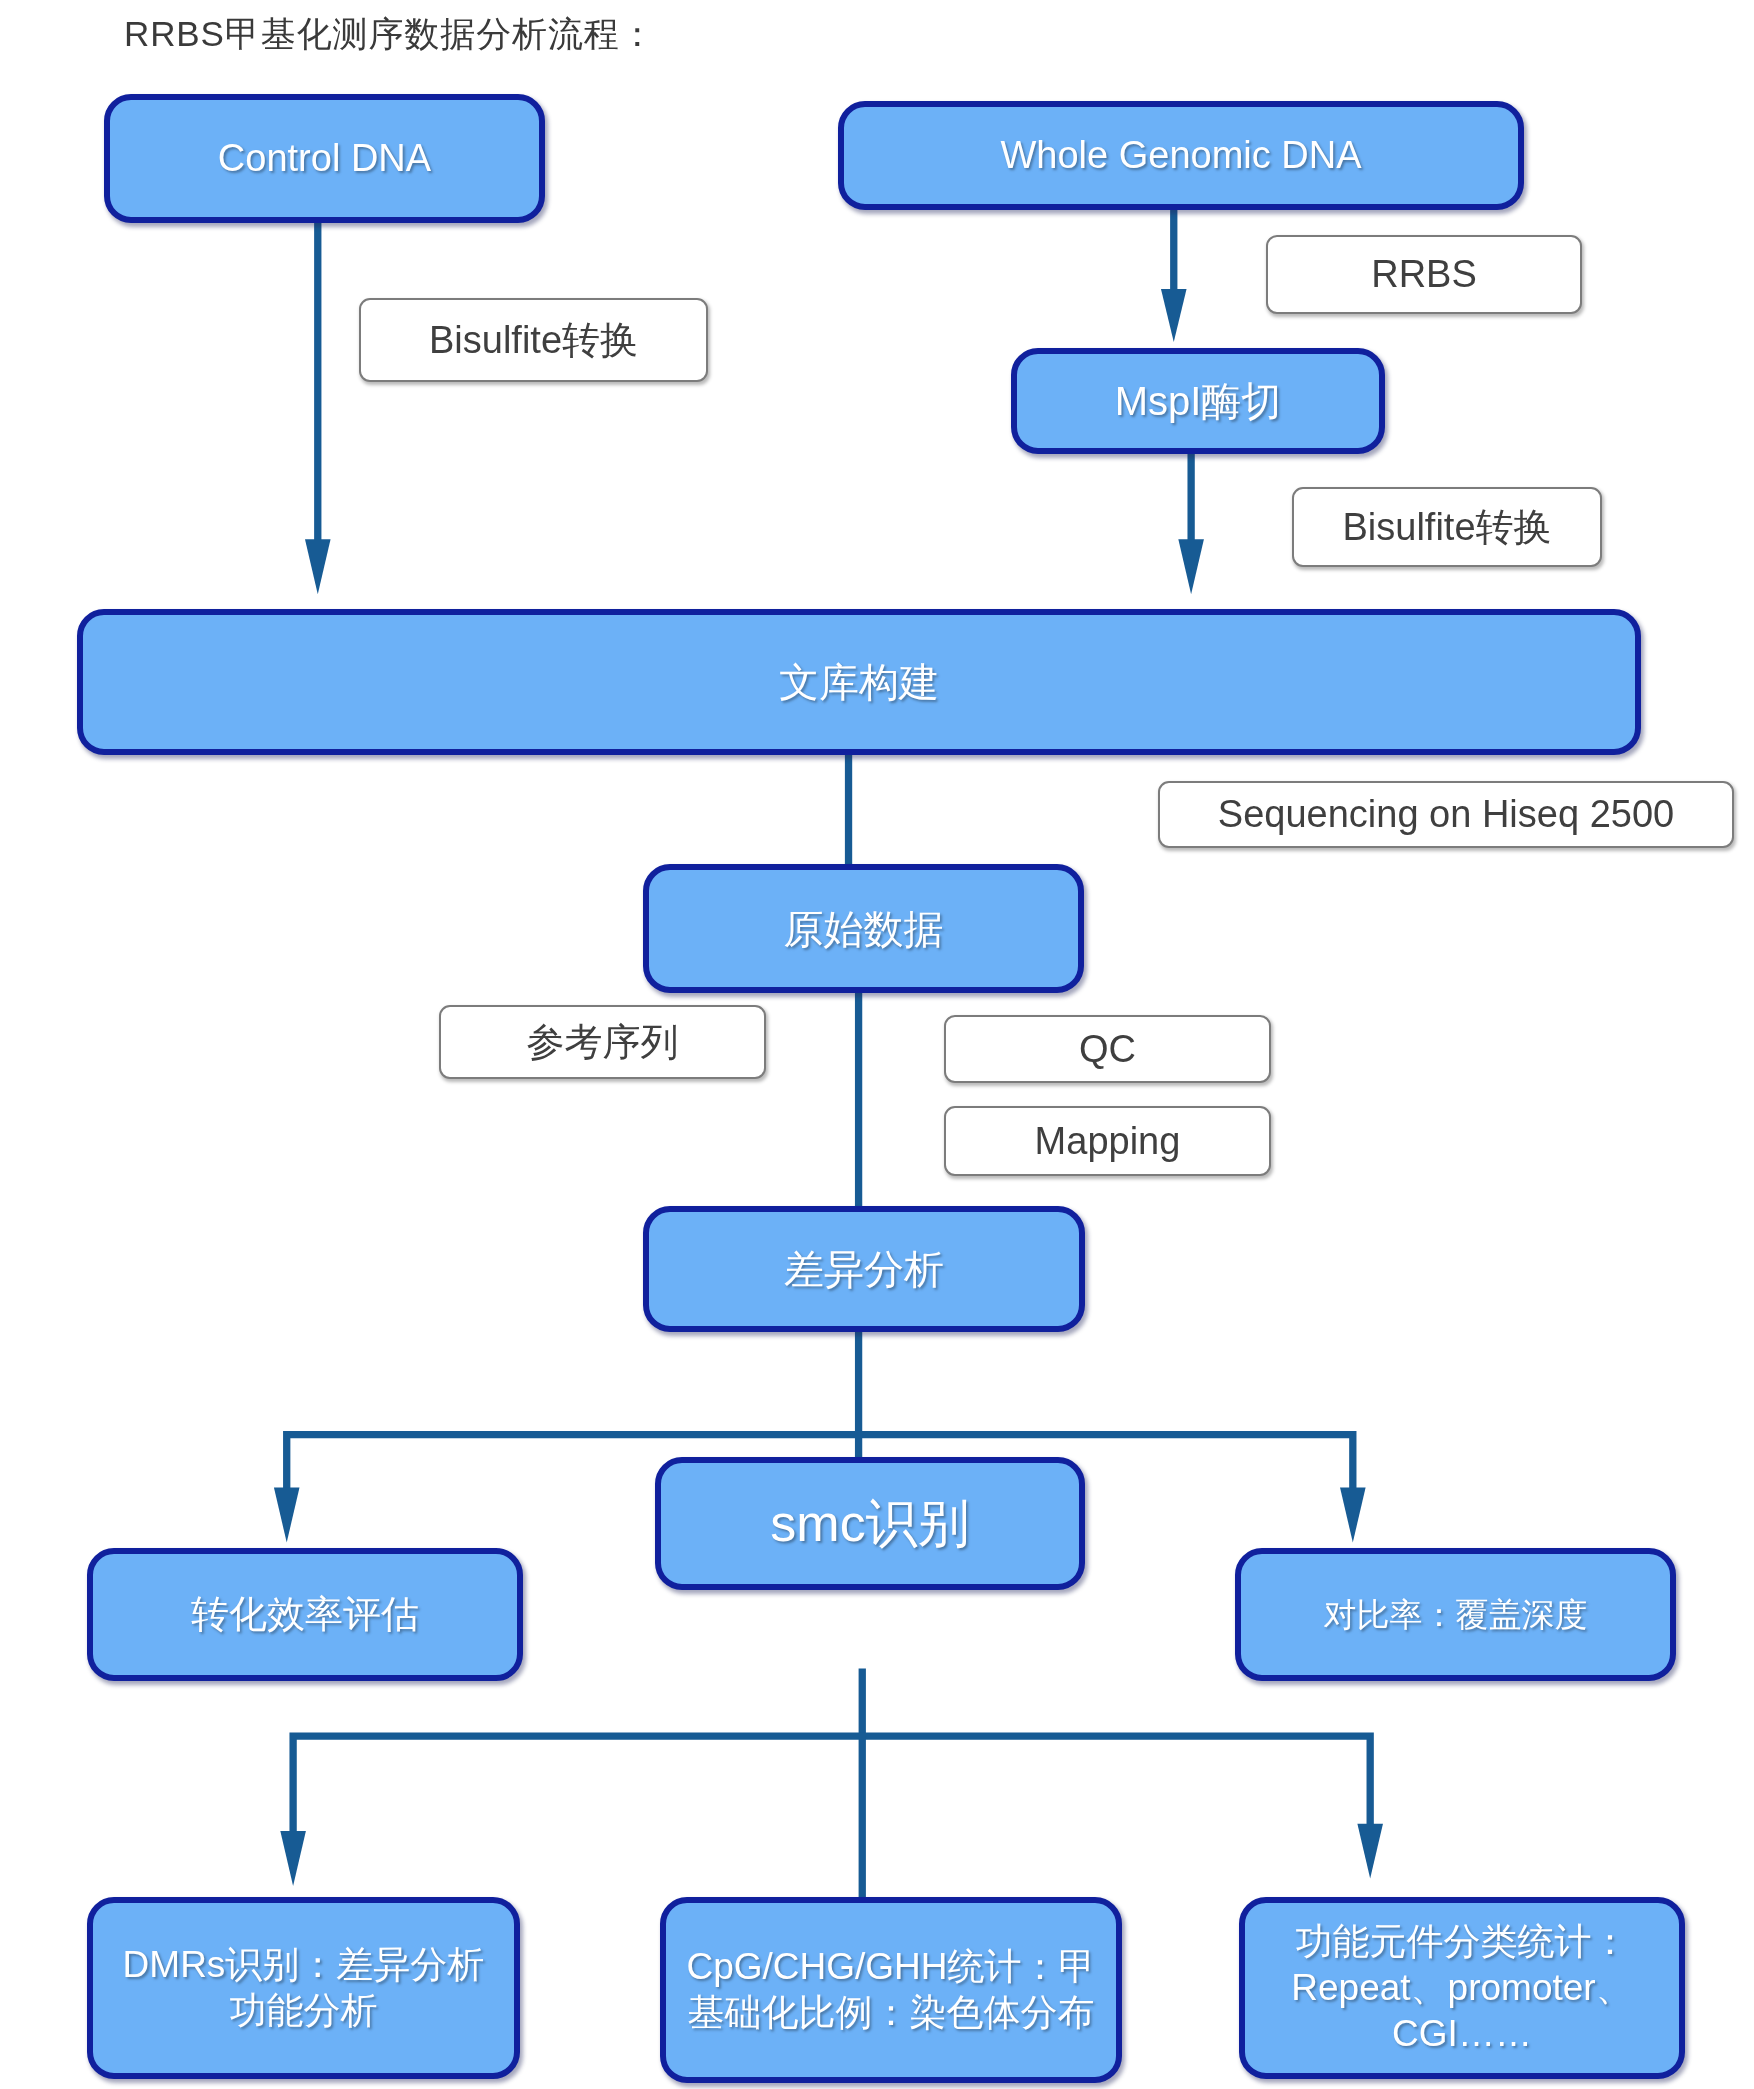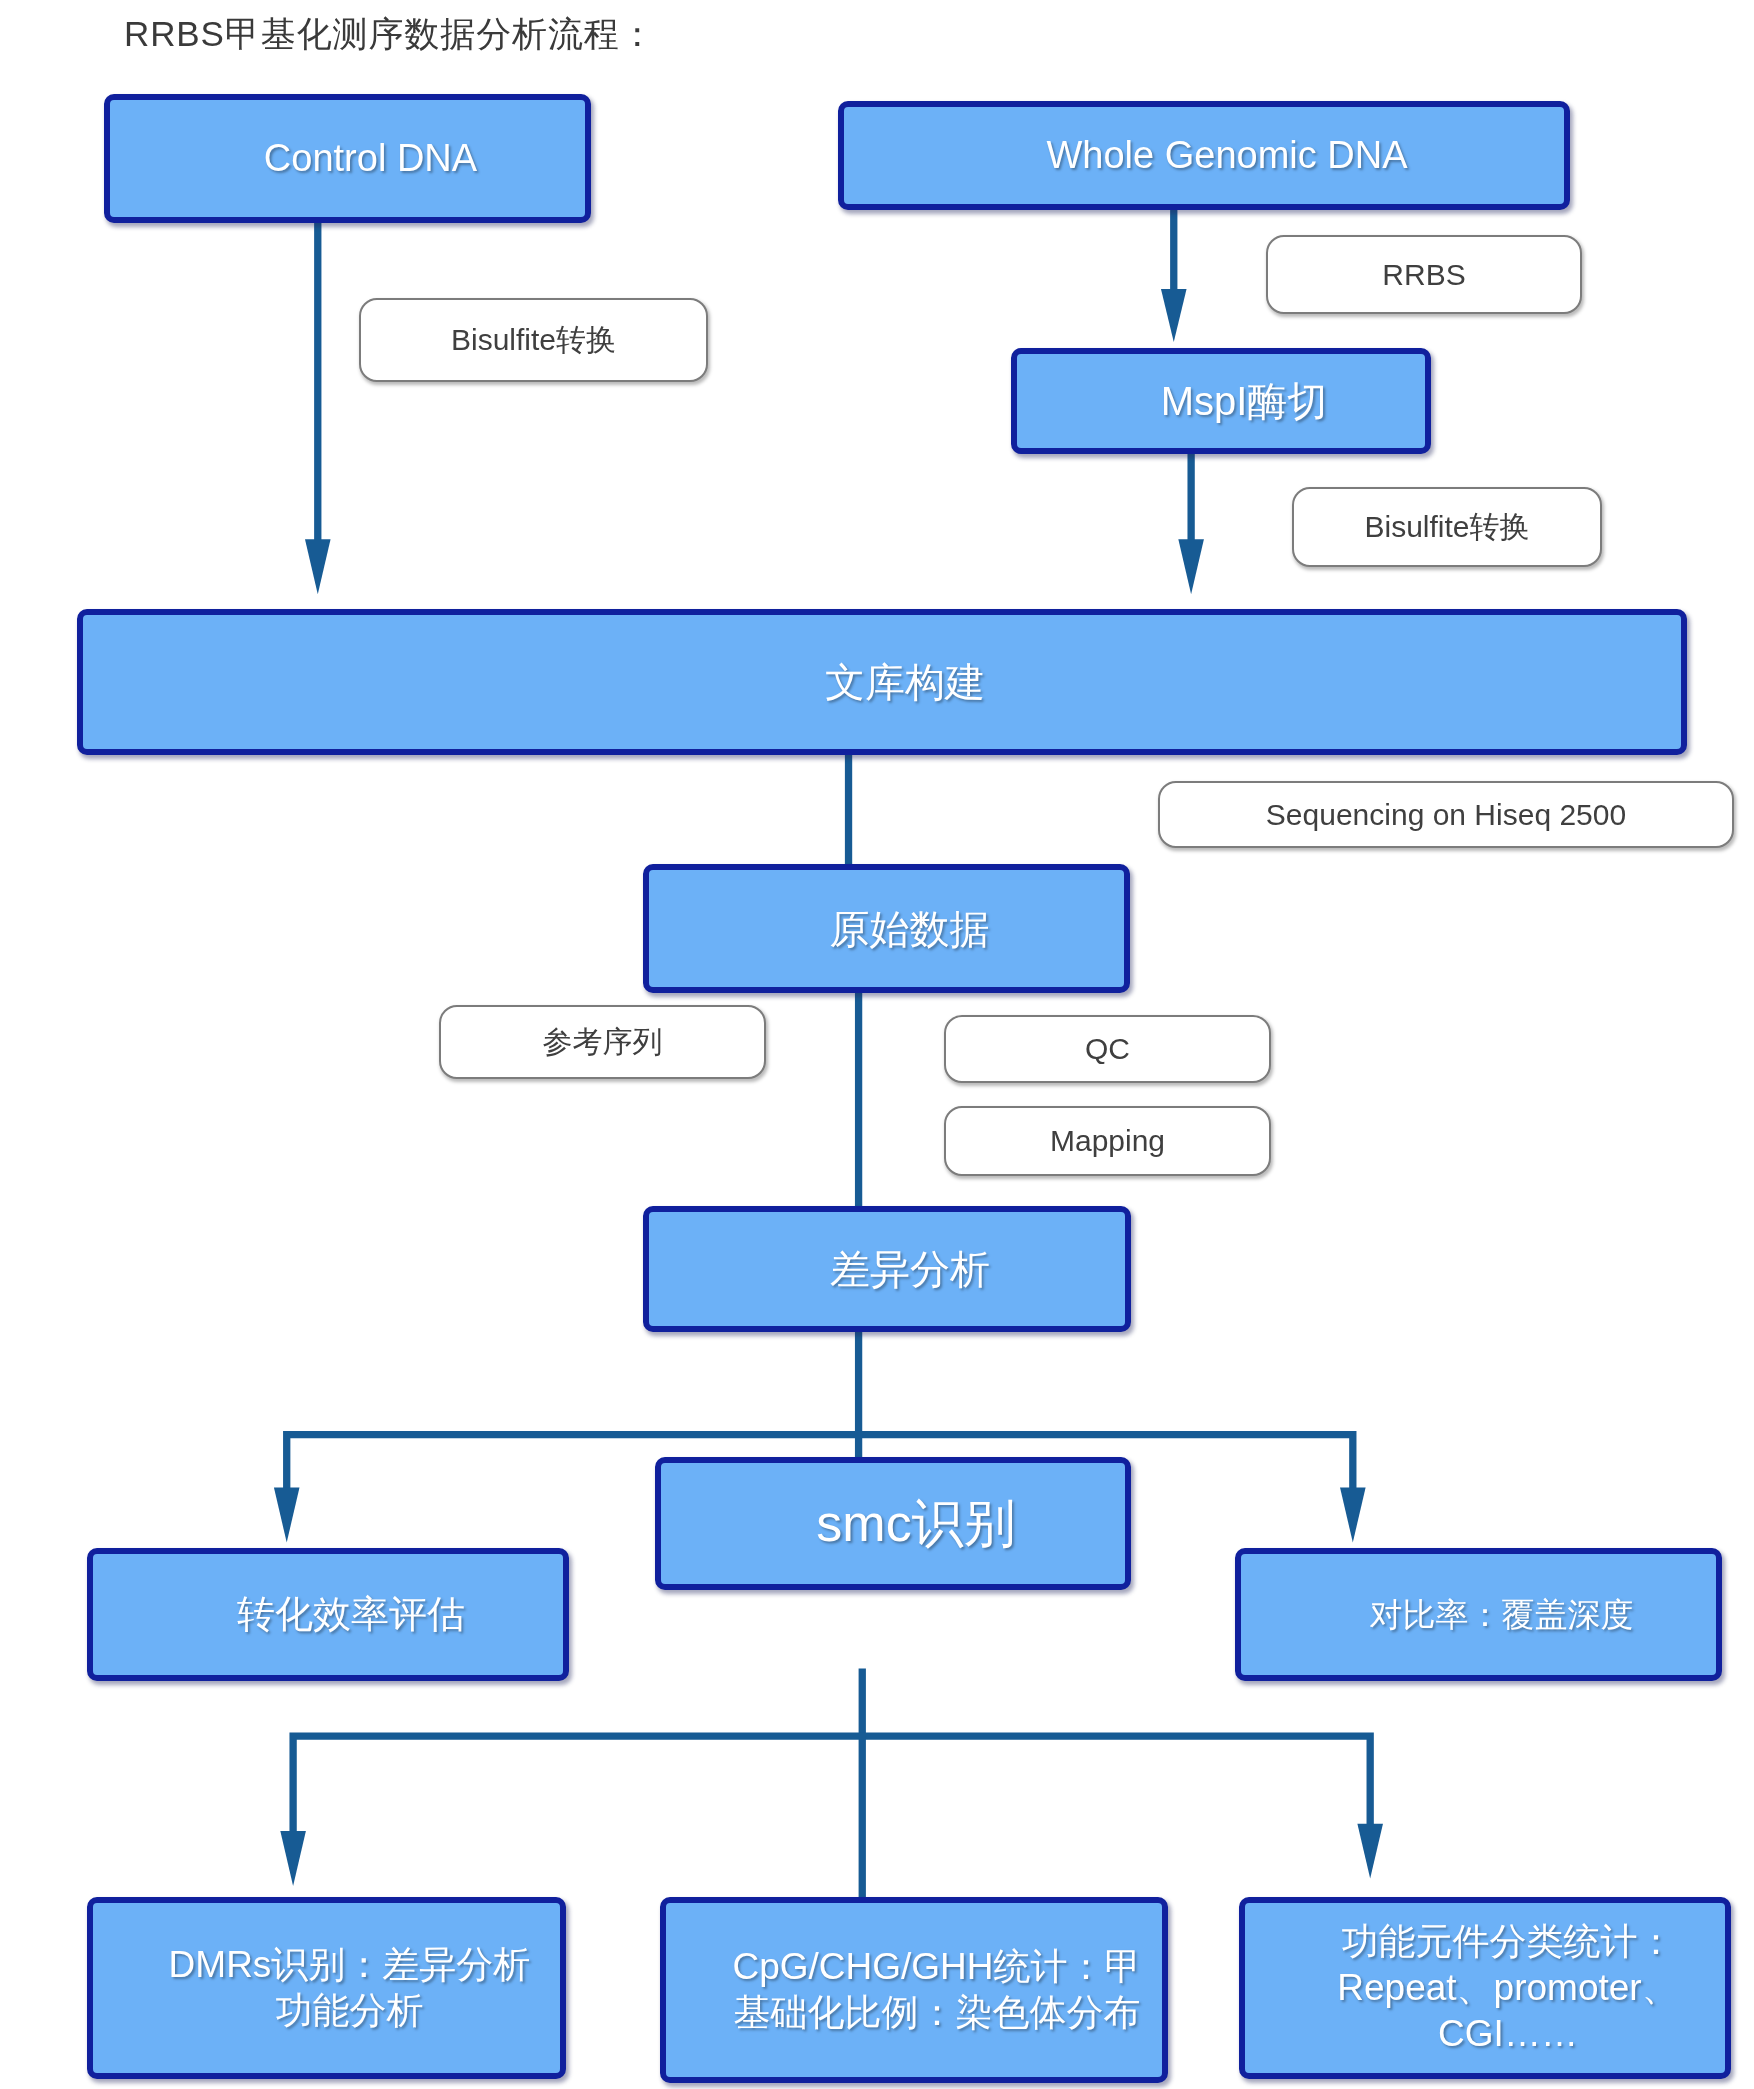--- a/index.html
+++ b/index.html
@@ -6,37 +6,36 @@
   body{font-family:"Liberation Sans", sans-serif;}
   .canvas{position:relative;width:1754px;height:2090px;background:#ffffff;overflow:hidden;margin-left:9px;}
   .title{position:absolute;left:115px;top:11px;font-size:35px;color:var(--title-text);letter-spacing:0.9px;}
   .connectors{position:absolute;left:0;top:0;z-index:1;}
   .stem{stroke:var(--connector);stroke-width:8;fill:none;stroke-linejoin:miter;}
   .ah{fill:var(--connector);}
   .node{
     position:absolute;z-index:2;
     background:var(--node-fill);
     border:6.4px solid var(--node-border);
-    border-radius:10px;
+    border-radius:27px;
     box-shadow:2.7px 3.7px 4.6px rgba(30,35,90,0.40);
     display:flex;align-items:center;justify-content:center;
     color:var(--node-text);text-align:center;
     line-height:1.25;
-    padding-left:46px;
   }
   .node-text{white-space:pre-line;text-shadow:1.8px 1.8px 2.7px rgba(0,0,0,0.35);padding:0 12.8px;}
   .tag{
     position:absolute;z-index:2;
     background:var(--label-fill);
     border:2.7px solid var(--label-border);
-    border-radius:18px;
+    border-radius:11px;
     box-shadow:1.8px 2.7px 3.7px rgba(0,0,0,0.28);
     display:flex;align-items:center;justify-content:center;
     color:var(--label-text);
-    font-size:30px;
+    font-size:38px;
   }
 </style>
 </head>
 <body>
 
 <div class="canvas">
 
   <div class="title">RRBS甲基化测序数据分析流程：</div>
 
   <svg class="connectors" width="1754" height="2090" viewBox="0 0 1920 2287" aria-hidden="true">

